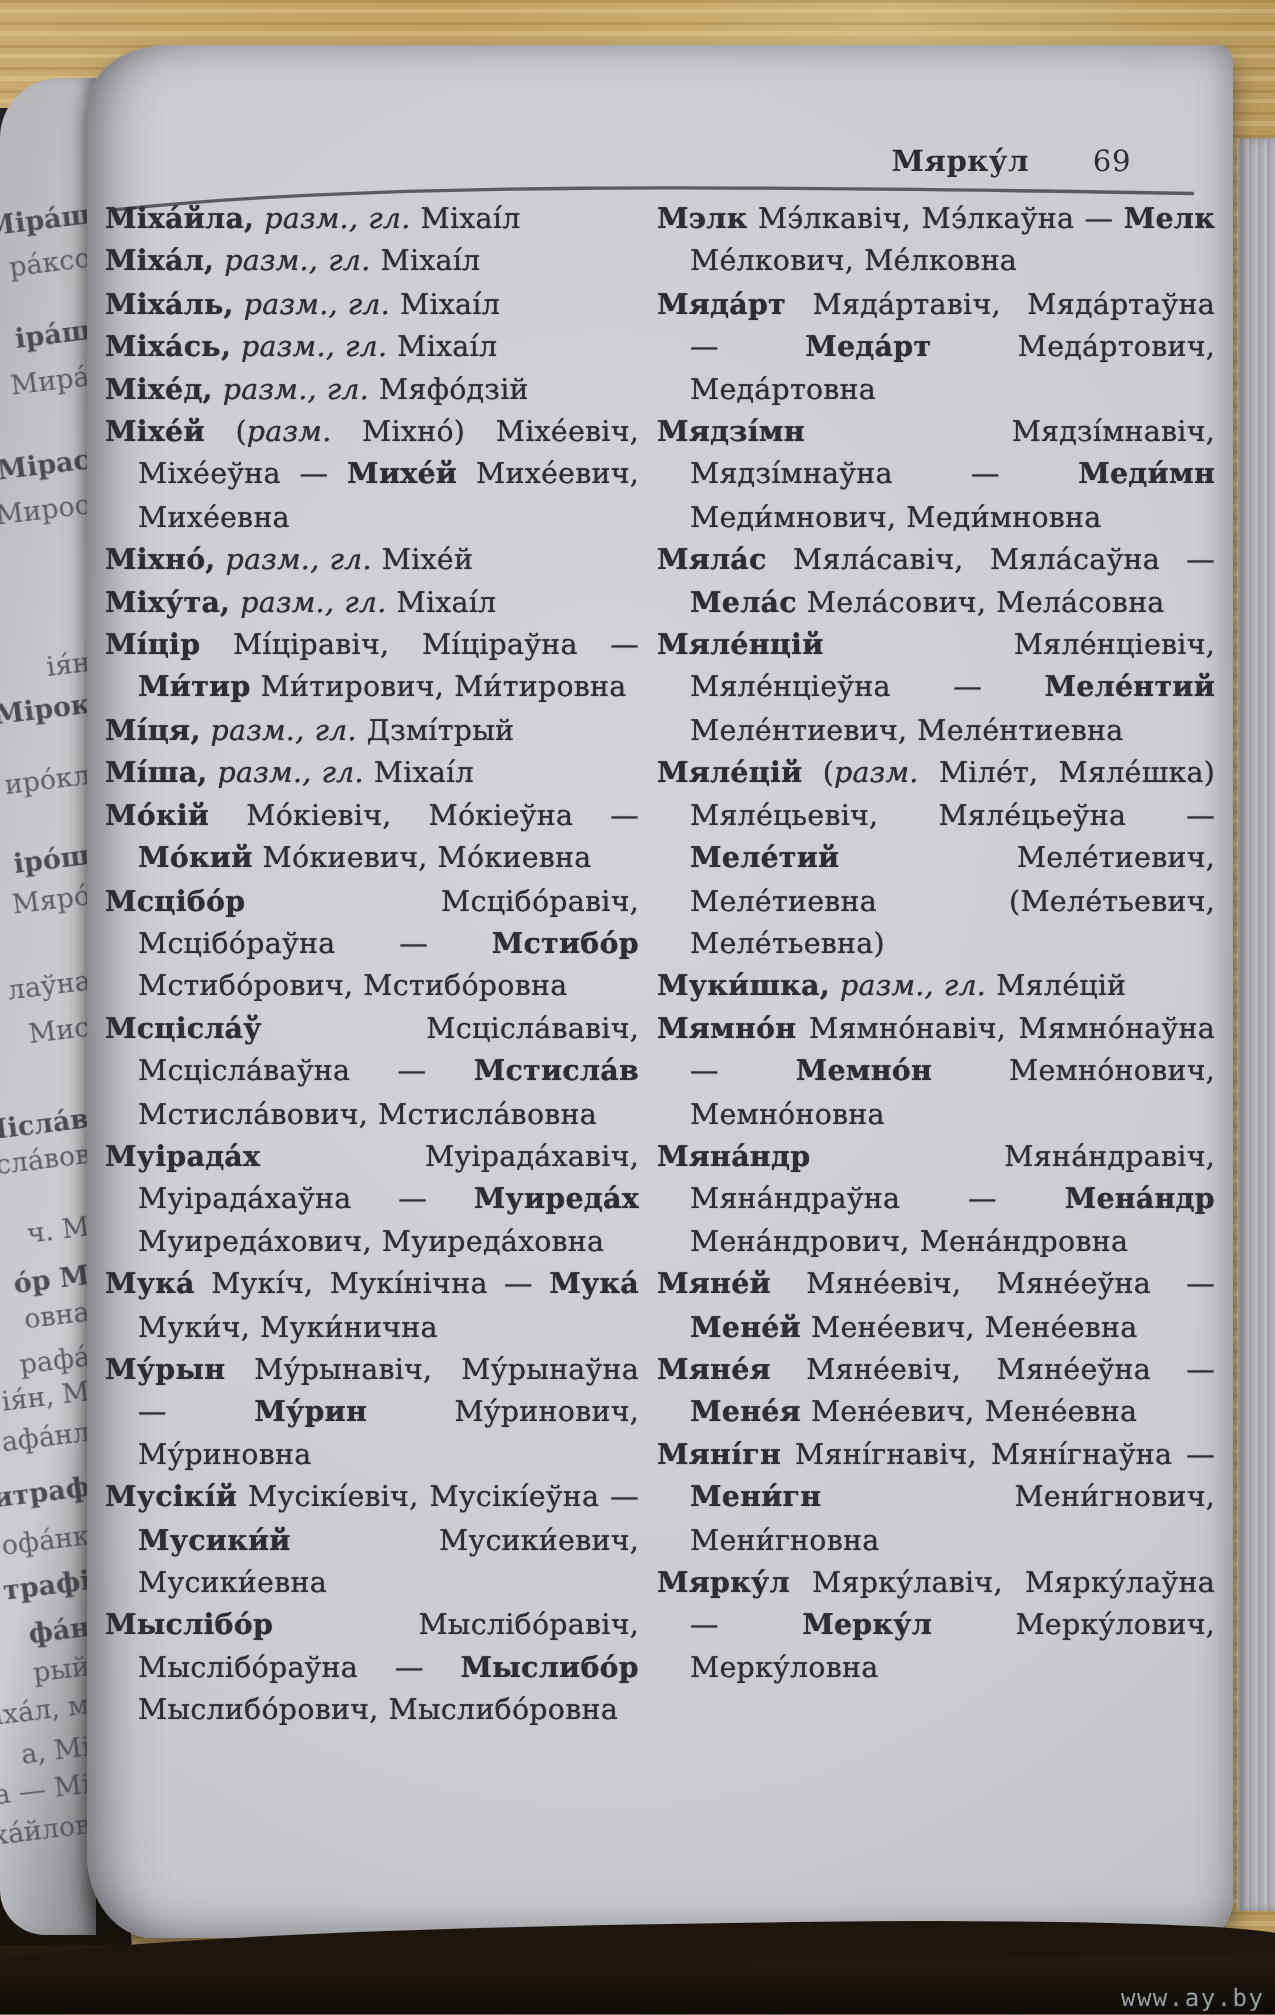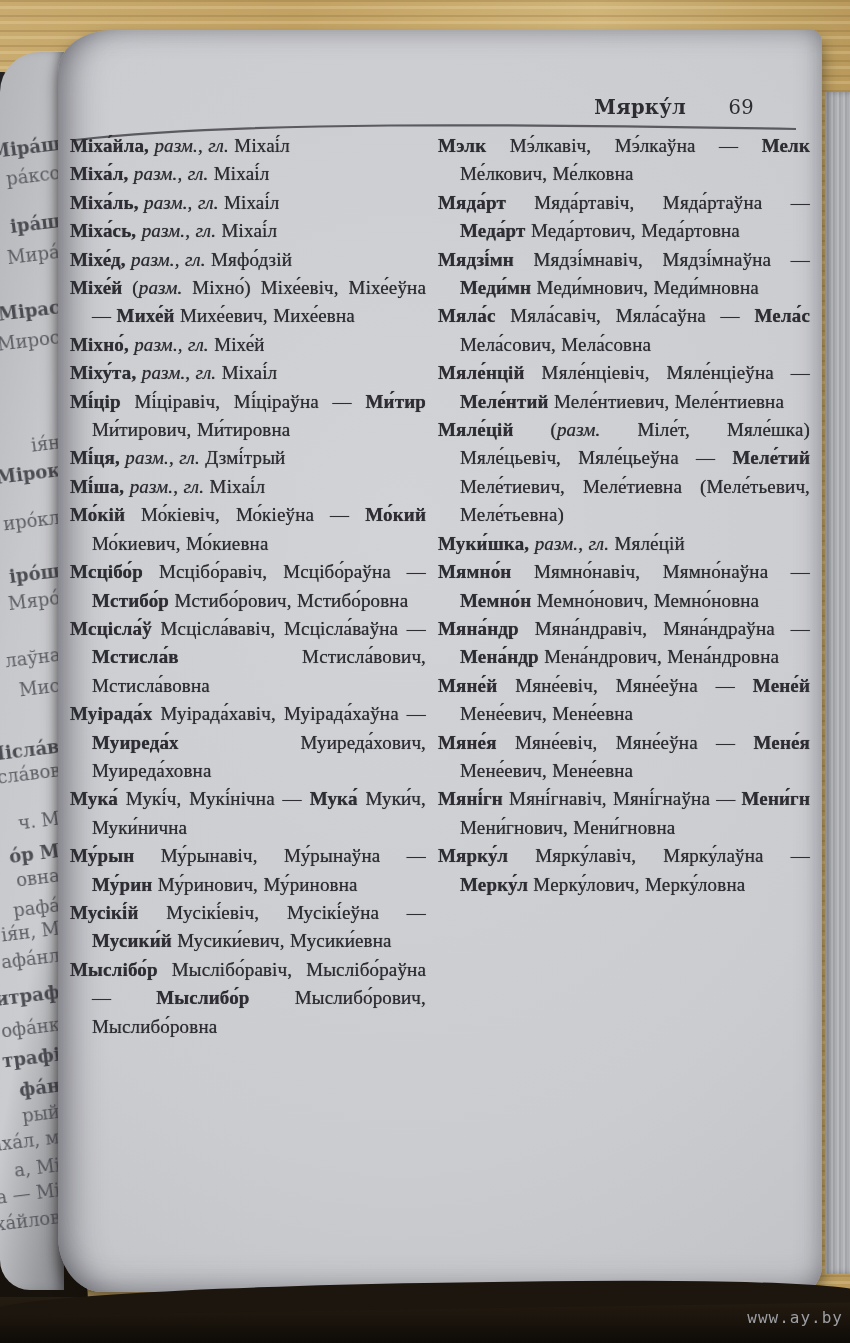--- a/index.html
+++ b/index.html
@@ -43,41 +43,40 @@
     position:absolute;top:66px;left:0;right:68px;text-align:right;
     font-size:19.5px;color:#2c2c31;letter-spacing:.3px;
   }
   .htitle{font-weight:700;}
   .hpage{display:inline-block;margin-left:36px;font-weight:400;}
   .rule{position:absolute;top:86px;left:16px;width:724px;height:28px;}
   .col{
     position:absolute;top:102px;font-size:19px;line-height:28.4px;color:#2d2d33;
     text-align:justify;letter-spacing:.15px;word-spacing:.5px;
     text-shadow:0 0 .7px rgba(46,46,52,.85);
-    font-family:Liberation Serif, serif;
   }
   .col-left{left:12px;width:356px;}
   .col-right{left:380px;width:372px;}
   .entry{margin:0;padding-left:22px;text-indent:-22px;}
   .b{font-weight:700;}
   .i{font-style:italic;}
   
   .fore{
     position:absolute;right:0;top:92px;width:25px;height:1182px;
     background:repeating-linear-gradient(to right,#b9babe 0 2px,#a4a5a9 2px 4px,#aeafb3 4px 6px);
     box-shadow:inset 4px 0 6px rgba(60,60,66,.4);
   }
   
   .bottomDark{position:absolute;left:0;right:0;bottom:0;height:46px;background:linear-gradient(to top,#0e0b07,#1d160e 60%,#251d12);}
   .bottomDark::before{
     content:"";position:absolute;left:-10px;right:-10px;top:-14px;height:26px;
     background:#1d160e;transform:rotate(-.9deg);border-radius:50% 40% 0 0/22px 16px 0 0;
   }
   .watermark{
-    position:absolute;right:7px;bottom:16px;z-index:5;
+    position:absolute;right:7px;bottom:2px;z-index:5;
     font-family:"DejaVu Sans Mono","Liberation Mono",monospace;
     font-size:16px;color:#a9adb3;letter-spacing:1px;opacity:.9;
   }
 </style>
 </head>
 <body>
 
 <div id="stage">
   <div class="sliver"></div>
   <div class="corner-dark"></div>

